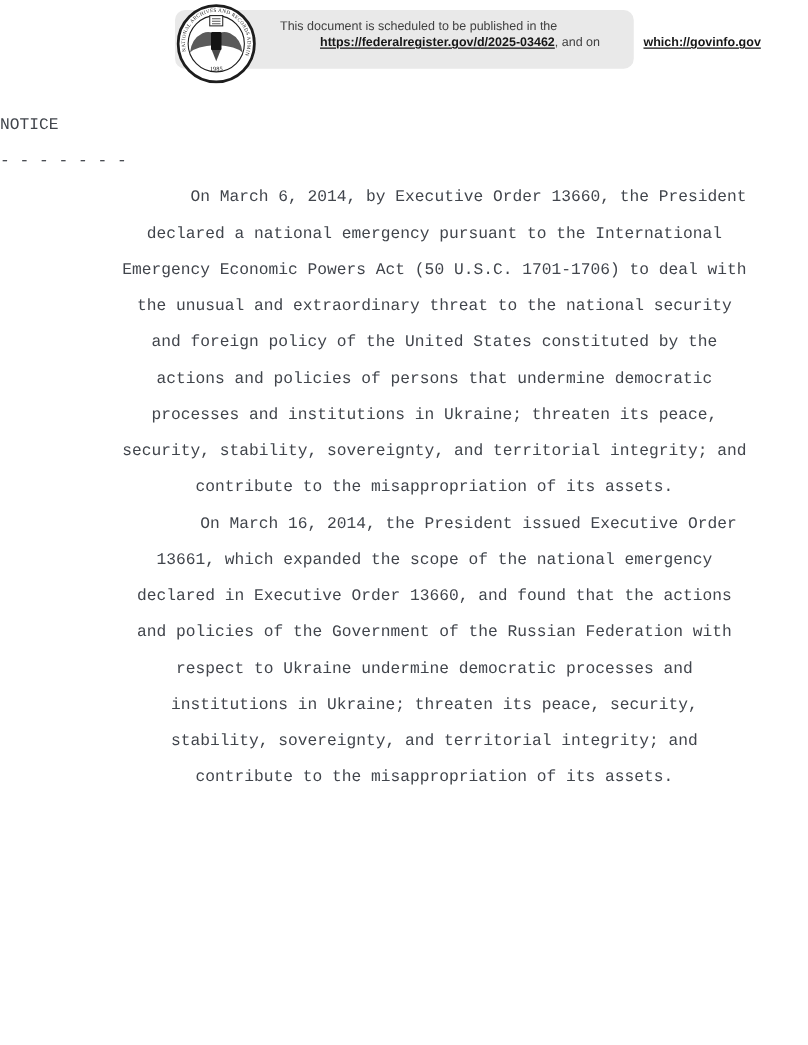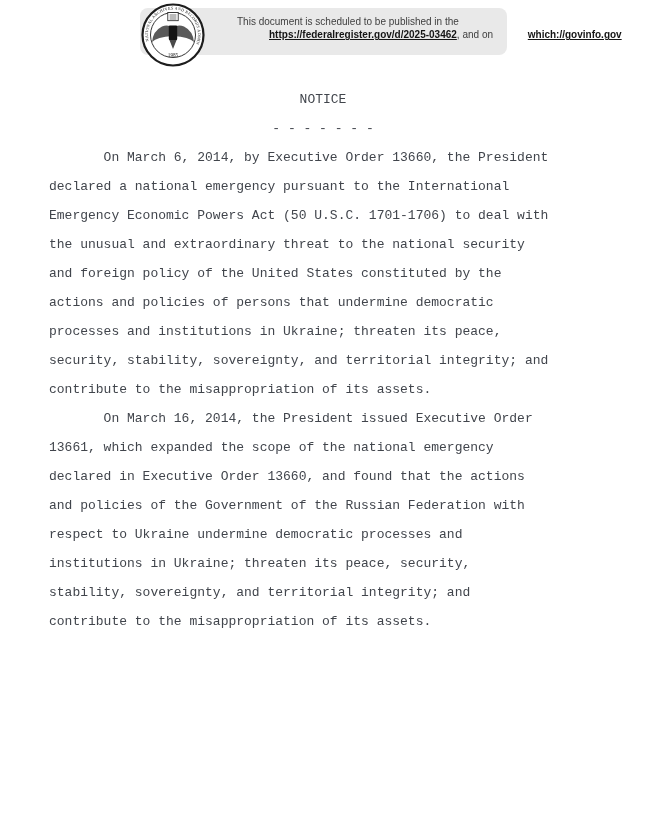--- a/index.html
+++ b/index.html
@@ -26,21 +26,21 @@
   }
   .seal {
     position: absolute;
     left: 1px;
     top: -5px;
     width: 64px;
     height: 64px;
   }
   .banner-text {
     position: absolute;
-    left: 97px;
+    left: 84px;
     top: 7px;
     width: 272px;
     font-family: "Liberation Sans", sans-serif;
     font-size: 10px;
     line-height: 13.3px;
     color: #404040;
     white-space: nowrap;
   }
   .banner-link {
     font-weight: bold;
@@ -54,27 +54,28 @@
   .doc {
     position: absolute;
     left: 0;
     top: 85px;
     width: 646px;
     font-family: "Liberation Mono", "DejaVu Sans Mono", monospace;
     font-size: 13px;
     line-height: 29px;
     color: #41454c;
   }
-  .doc-center { text-align: center; }
+  .doc-center { text-align: left; }
   .para {
     margin: 0;
     padding: 0 0 0 49px;
     font: inherit;
     white-space: pre;
     color: inherit;
+    text-align: center;
   }
 </style>
 </head>
 <body>
 
 <div class="page">
 
   <div class="banner">
 
     <svg class="seal" viewBox="0 0 64 64">

